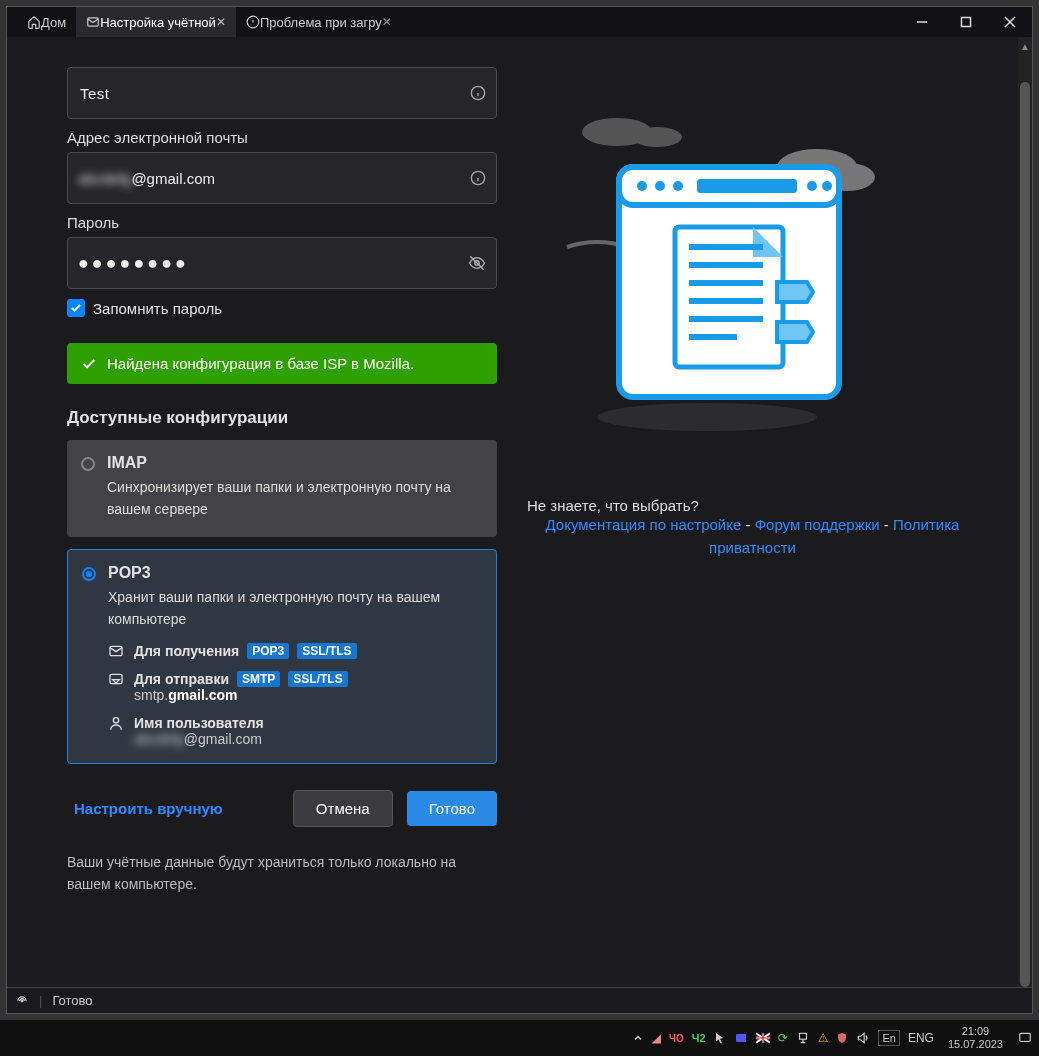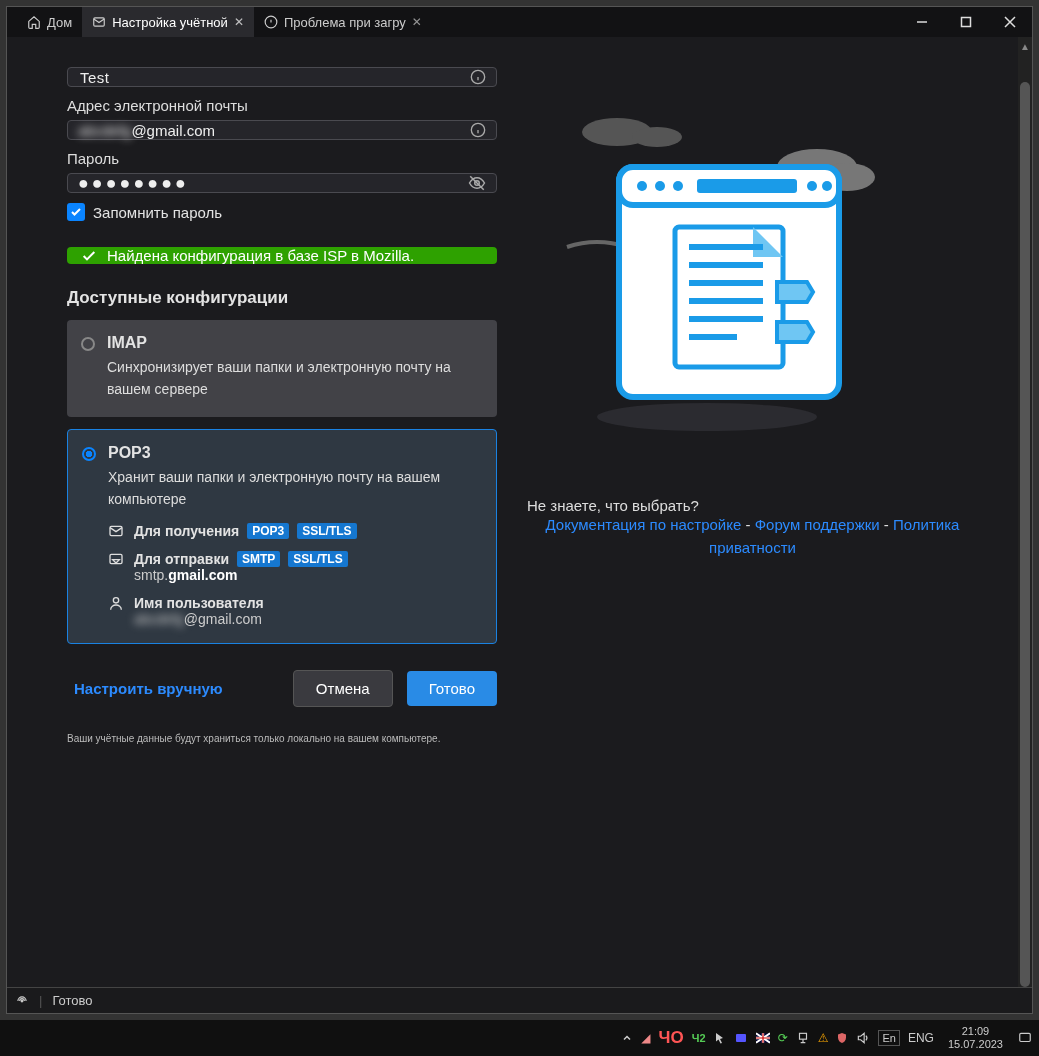--- a/index.html
+++ b/index.html
@@ -48,21 +48,20 @@
     height: 30px;
     background: #121214;
     display: flex;
     align-items: stretch;
     padding-left: 10px;
   }
   .tab {
     display: flex;
     align-items: center;
     padding: 0 10px;
-    gap: 6px;
     color: #ccc;
     font-size: 13px;
     max-width: 210px;
     justify-content: center;
   }
   .tab.active {
     background: #2a2a2e;
     color: #fff;
   }
   .tab .tab-label { white-space: nowrap; overflow: hidden; text-overflow: ellipsis;}
@@ -112,21 +111,21 @@
   .col-right { flex: 1; min-width: 0; display:flex; flex-direction:column; align-items:flex-start; }
 
   .field-label { font-size: 15px; margin: 10px 0 6px; color: #ddd; }
   .input-wrap {
     position: relative;
     display: flex;
     align-items: center;
     background: var(--input-bg);
     border: 1px solid var(--input-border);
     border-radius: 4px;
-    height: 20px;
+    height: 52px;
     padding: 0 10px;
   }
   .input-wrap input {
     flex: 1;
     background: transparent;
     border: none;
     color: #eee;
     font-size: 15px;
     outline: none;
     letter-spacing: 0.5px;
@@ -152,21 +151,21 @@
     border-radius: 3px;
     display: flex; align-items: center; justify-content: center;
     color: white;
   }
 
   .banner-green {
     margin-top: 26px;
     background: var(--green);
     color: #fff;
     border-radius: 4px;
-    padding: 0 14px;
+    padding: 12px 14px;
     display: flex;
     align-items: center;
     gap: 10px;
     font-size: 15px;
   }
 
   .section-title {
     font-size: 17px;
     font-weight: 600;
     margin: 24px 0 12px;
@@ -238,21 +237,21 @@
   }
   .btn {
     padding: 9px 22px;
     border-radius: 4px;
     font-size: 15px;
     font-weight: 500;
   }
   .btn-secondary { background: var(--btn-secondary); color:#fff; border:1px solid #555;}
   .btn-primary { background: var(--btn-primary); color:#fff; }
 
-  .foot-note { margin-top: 24px; color:#bbb; font-size:10px; line-height:1.6; }
+  .foot-note { margin-top: 24px; color:#bbb; font-size:14px; line-height:1.6; }
 
   
   .illus {
     width: 360px;
     height: 360px;
     margin-top: 20px;
     display:flex; align-items:center; justify-content:center;
   }
   .help-line { text-align:center; color:#ddd; font-size:15px; margin-top:50px;}
   .help-links { text-align:center; font-size:15px; line-height:1.5;}
@@ -527,21 +526,21 @@
 </div>
 
 <div class="taskbar">
   <div class="tray">
     <span class="tray-item">
       <svg width="12" height="12" viewBox="0 0 24 24" fill="none" stroke="#ccc" stroke-width="3">
           <path d="M6 15l6-6 6 6"></path>
         </svg>
     </span>
     <span class="tray-item" style="color:#e88;">◢</span>
-    <span class="tray-item" style="color:#f55;font-weight:bold;font-size:17px;">ЧО</span>
+    <span class="tray-item" style="color:#f55;font-weight:bold;font-size:10px;">ЧО</span>
     <span class="tray-item" style="color:#5c5;font-weight:bold;font-size:11px;">Ч2</span>
     <span class="tray-item">
       <svg width="12" height="12" viewBox="0 0 24 24" fill="#ccc">
           <path d="M4 2l14 10-6 2 4 8-3 1-4-8-5 4z"></path>
         </svg>
     </span>
     <span class="tray-item">
       <svg width="14" height="12" viewBox="0 0 24 24" fill="#55f">
           <rect x="2" y="4" width="20" height="16" rx="2"></rect>
         </svg>

